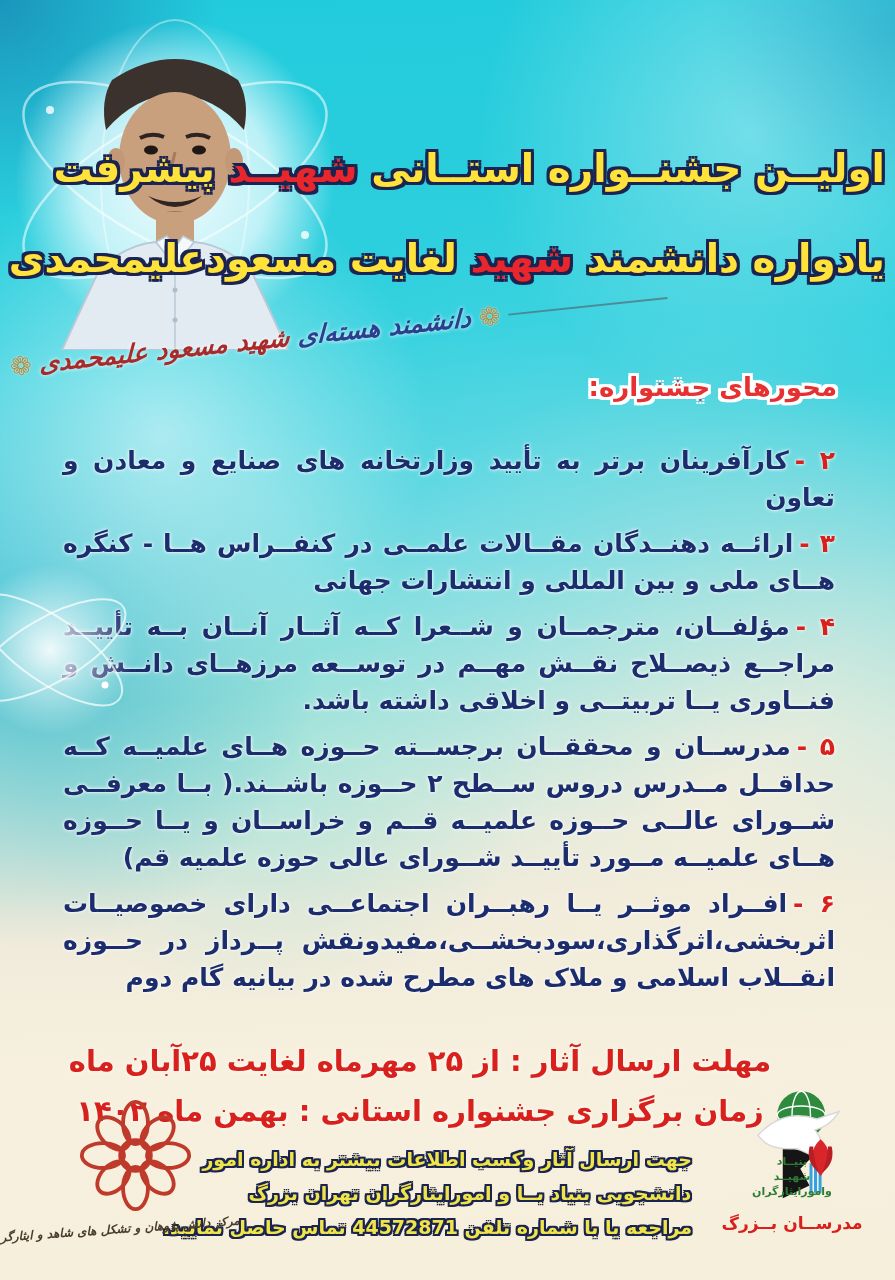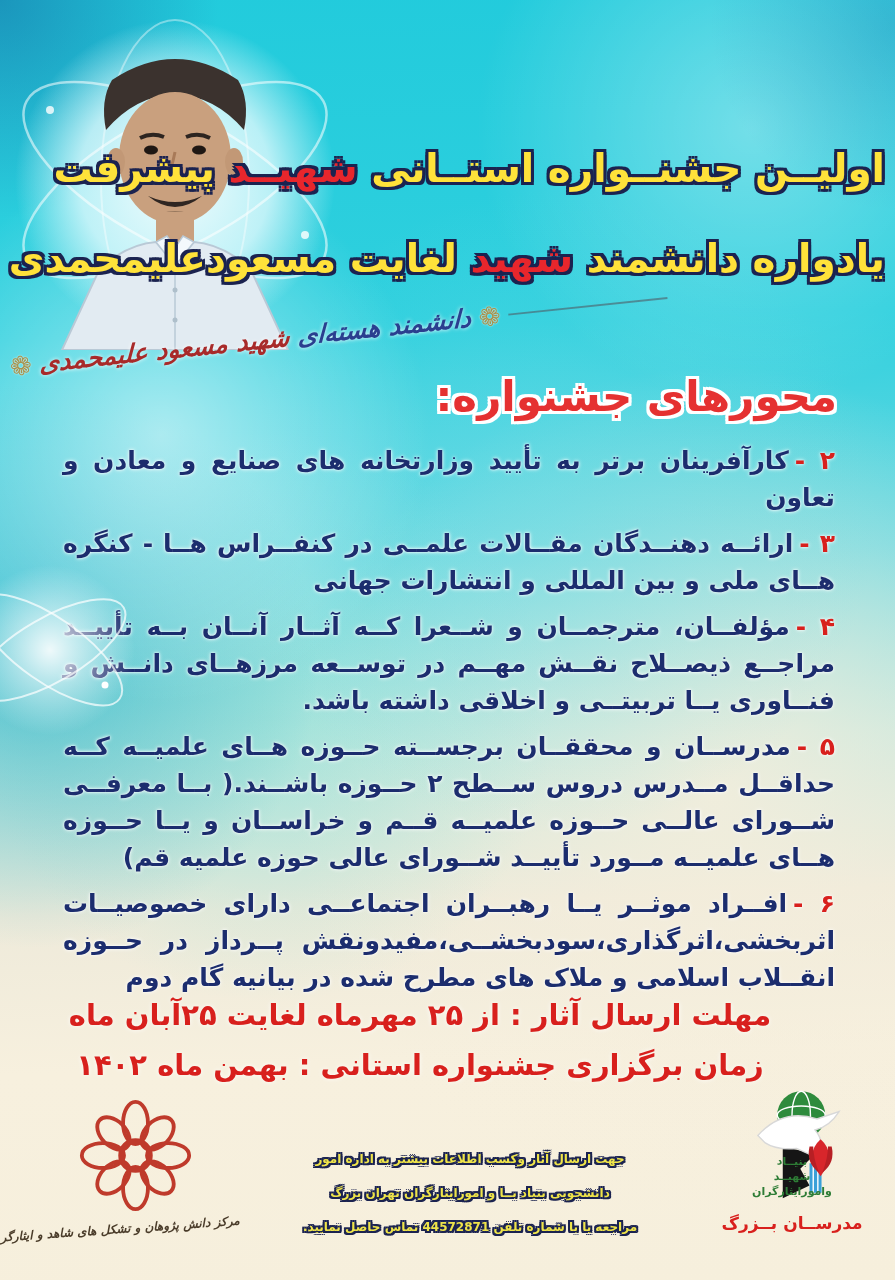--- a/index.html
+++ b/index.html
@@ -42,42 +42,42 @@
     font-size:25px;font-weight:bold;font-style:italic;white-space:nowrap;
     transform:skewX(-8deg);direction:rtl;
     text-shadow:0 0 4px rgba(255,255,255,.9);
   }
   .sig-text .blue{color:#2a3f8f;}
   .sig-text .sred{color:#a82a2a;}
   .sig-line{flex:0 0 160px;height:2px;background:rgba(80,80,90,.55);}
   
   .section-header{
     position:absolute;top:372px;right:58px;
-    font-size:42px;font-weight:bold;color:#e53131;
+    font-size:26px;font-weight:bold;color:#e53131;
     text-shadow:-3px -3px 0 #fff,3px -3px 0 #fff,-3px 3px 0 #fff,3px 3px 0 #fff,
                 -3px 0 0 #fff,3px 0 0 #fff,0 -3px 0 #fff,0 3px 0 #fff;
   }
   
   .axes-list{position:absolute;top:442px;right:60px;width:772px;}
   .axis-item{
     font-size:25px;font-weight:bold;color:#1c2d6e;line-height:37px;
     text-align:justify;margin-bottom:9px;
     text-shadow:0 0 4px rgba(255,255,255,.95),0 0 2px rgba(255,255,255,.9);
   }
   .axis-item .num{color:#d8201d;margin-left:6px;}
   
-  .deadline{position:absolute;top:990px;left:60px;width:720px;text-align:center;}
+  .deadline{position:absolute;top:1036px;left:60px;width:720px;text-align:center;}
   .deadline-line{
     font-size:29px;font-weight:bold;color:#d8201d;line-height:50px;
     text-shadow:0 0 5px rgba(255,255,255,.9);white-space:nowrap;
   }
   
   .contact{position:absolute;top:1142px;left:248px;width:444px;text-align:center;}
   .contact-line{
-    font-size:12px;font-weight:bold;color:#efe44a;line-height:34px;white-space:nowrap;
+    font-size:19px;font-weight:bold;color:#efe44a;line-height:34px;white-space:nowrap;
     text-shadow:-2px -2px 0 #1b2350,2px -2px 0 #1b2350,-2px 2px 0 #1b2350,2px 2px 0 #1b2350,
                 -2px 0 0 #1b2350,2px 0 0 #1b2350,0 -2px 0 #1b2350,0 2px 0 #1b2350;
   }
   
   .logo-left{position:absolute;top:1098px;left:30px;width:210px;text-align:center;}
   .logo-left-caption{
     margin-top:4px;font-size:12px;font-weight:bold;font-style:italic;color:#4a3c2a;
     transform:rotate(-4deg);white-space:nowrap;
   }
   .logo-right{position:absolute;top:1082px;right:18px;width:170px;text-align:center;}

